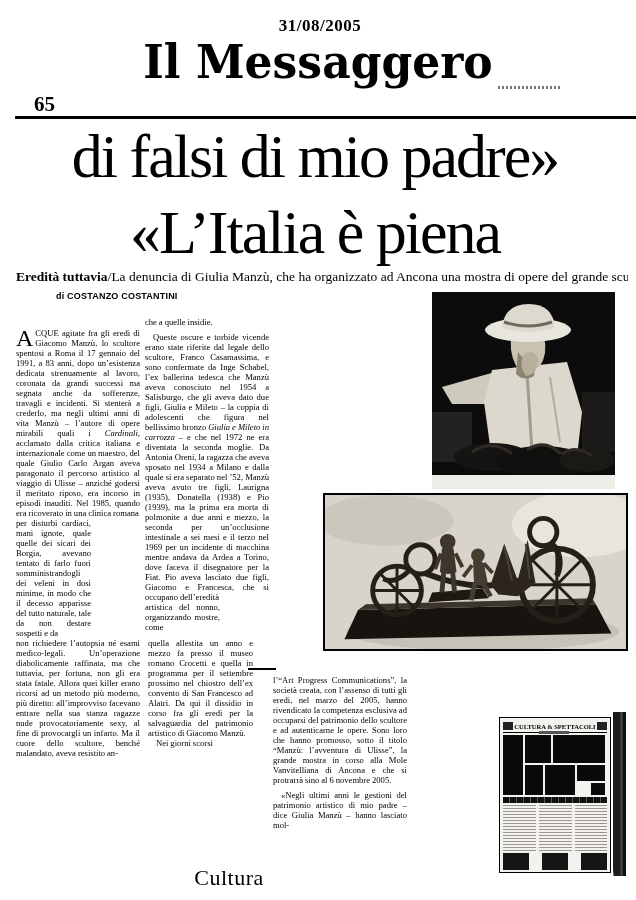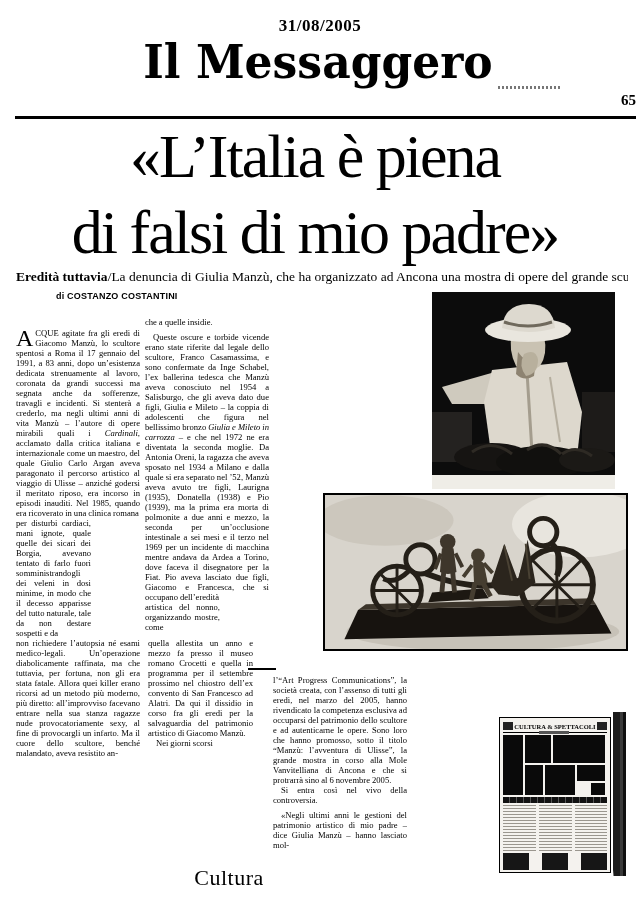--- a/index.html
+++ b/index.html
@@ -11,22 +11,22 @@
     overflow:hidden;
   }
   
   .date { position:absolute; top:16px; left:4px; right:0; text-align:center;
           font-size:17px; font-weight:bold; letter-spacing:.5px; }
   .masthead { position:absolute; top:36px; left:0; right:0; text-align:center;
           font-family:"DejaVu Serif", serif; font-weight:bold; font-size:44px;
           letter-spacing:0px; transform:scaleY(1.06); }
   .fineprint { position:absolute; top:86px; left:498px; width:62px; height:3px;
           background:repeating-linear-gradient(90deg,#777 0 2px,transparent 2px 4px); }
-  .pagenum { position:absolute; top:92px; left:0; right:0; text-align:right;
-          font-size:15px; font-weight:bold; }
+  .pagenum { position:absolute; top:92px; left:0; right:0; text-align:left;
+          font-size:21px; font-weight:bold;padding-left:34px; }
   .header-rule { position:absolute; top:116px; left:15px; right:0; height:3px; background:#000; }
   
   .headline { position:absolute; top:118px; left:0; right:6px; text-align:center;
           font-size:62px; line-height:76px; font-weight:400; letter-spacing:-2px; }
   .kicker { position:absolute; top:269px; left:16px; right:8px; height:17px;
           font-size:13.5px; white-space:nowrap; overflow:hidden; }
   .kicker b { font-weight:bold; }
   .byline { position:absolute; top:291px; left:38px;
           font-family:"Liberation Sans", sans-serif; font-size:9px; font-weight:bold;
           letter-spacing:.2px;padding-left:18px; }
@@ -89,22 +89,22 @@
 
 <div id="page">
 
   <div class="date">31/08/2005</div>
   <div class="masthead">Il Messaggero</div>
   <div class="fineprint"></div>
   <div class="pagenum">65</div>
   <div class="header-rule"></div>
 
   <div class="headline">
+    <div>di falsi di mio padre»</div>
     <div>«L’Italia è piena</div>
-    <div>di falsi di mio padre»</div>
   </div>
 
   <div class="kicker"><b>Eredità tuttavia</b><span>/La denuncia di Giulia Manzù, che ha organizzato ad Ancona una mostra di opere del grande scultore</span></div>
 
   <div class="byline">di COSTANZO COSTANTINI</div>
 
   <div id="col1" class="col">
     <p><span class="dropcap">A</span><span>CQUE agitate fra gli eredi di Giacomo Manzù, lo scultore spentosi a Roma il 17 gennaio del 1991, a 83 anni, dopo un’esistenza dedicata strenuamente al lavoro, coronata da grandi successi ma segnata anche da sofferenze, travagli e incidenti. Si stenterà a crederlo, ma negli ultimi anni di vita Manzù – l’autore di opere mirabili quali i </span><span class="it">Cardinali</span><span>, acclamato dalla critica italiana e internazionale come un maestro, del quale Giulio Carlo Argan aveva paragonato il percorso artistico al viaggio di Ulisse – anziché godersi il meritato riposo, era incorso in episodi inauditi. Nel 1985, quando era ricoverato in una clinica romana</span></p>
     <p class="narrowblock">per disturbi cardiaci, mani ignote, quale quelle dei sicari dei Borgia, avevano tentato di farlo fuori somministrandogli dei veleni in dosi minime, in modo che il decesso apparisse del tutto naturale, tale da non destare sospetti e da</p>
     <p>non richiedere l’autopsia né esami medico-legali. Un’operazione diabolicamente raffinata, ma che tuttavia, per fortuna, non gli era stata fatale. Allora quei killer erano ricorsi ad un metodo più moderno, più diretto: all’improvviso facevano entrare nella sua stanza ragazze nude provocatoriamente sexy, al fine di provocargli un infarto. Ma il cuore dello scultore, benché malandato, aveva resistito an-</p>
@@ -115,21 +115,20 @@
     <p class="indent" style="margin-top:5px"><span>Queste oscure e torbide vicende erano state riferite dal legale dello scultore, Franco Casamassima, e sono confermate da Inge Schabel, l’ex ballerina tedesca che Manzù aveva conosciuto nel 1954 a Salisburgo, che gli aveva dato due figli, Giulia e Mileto – la coppia di adolescenti che figura nel bellissimo bronzo </span><span class="it">Giulia e Mileto in carrozza</span><span> – e che nel 1972 ne era diventata la seconda moglie. Da Antonia Oreni, la ragazza che aveva sposato nel 1934 a Milano e dalla quale si era separato nel ’52, Manzù aveva avuto tre figli, Laurigna (1935), Donatella (1938) e Pio (1939), ma la prima era morta di polmonite a due anni e mezzo, la seconda per un’occlusione intestinale a sei mesi e il terzo nel 1969 per un incidente di macchina mentre andava da Ardea a Torino, dove faceva il disegnatore per la Fiat. Pio aveva lasciato due figli, Giacomo e Francesca, che si occupano dell’eredità</span></p>
     <p class="narrowblock">artistica del nonno, organizzando mostre, come</p>
     <p class="midblock" style="margin-top:6px">quella allestita un anno e mezzo fa presso il museo romano Crocetti e quella in programma per il settembre prossimo nel chiostro dell’ex convento di San Francesco ad Alatri. Da qui il dissidio in corso fra gli eredi per la salvaguardia del patrimonio artistico di Giacomo Manzù.</p>
     <p class="midblock indent">Nei giorni scorsi</p>
   </div>
 
   <div class="sep-rule"></div>
 
   <div id="col3" class="col">
     <p>l’“Art Progress Communications”, la società creata, con l’assenso di tutti gli eredi, nel marzo del 2005, hanno rivendicato la competenza esclusiva ad occuparsi del patrimonio dello scultore e ad autenticarne le opere. Sono loro che hanno promosso, sotto il titolo “Manzù: l’avventura di Ulisse”, la grande mostra in corso alla Mole Vanvitelliana di Ancona e che si protrarrà sino al 6 novembre 2005.</p>
-    <p class="indent">Si entra così nel vivo della controversia.</p>
     <p class="indent" style="margin-top:5px">«Negli ultimi anni le gestioni del patrimonio artistico di mio padre – dice Giulia Manzù – hanno lasciato mol-</p>
   </div>
 
   <svg id="portrait" class="photo" viewBox="0 0 183 197" xmlns="http://www.w3.org/2000/svg">
     <rect width="183" height="197" fill="#0c0c0c"></rect>
     <rect x="0" y="120" width="40" height="50" fill="#242220"></rect>
     <rect x="150" y="100" width="33" height="60" fill="#1d1b19"></rect>
 
     <polygon points="10,95 70,78 95,92 88,112 20,112" fill="#cfcabe"></polygon>
 

